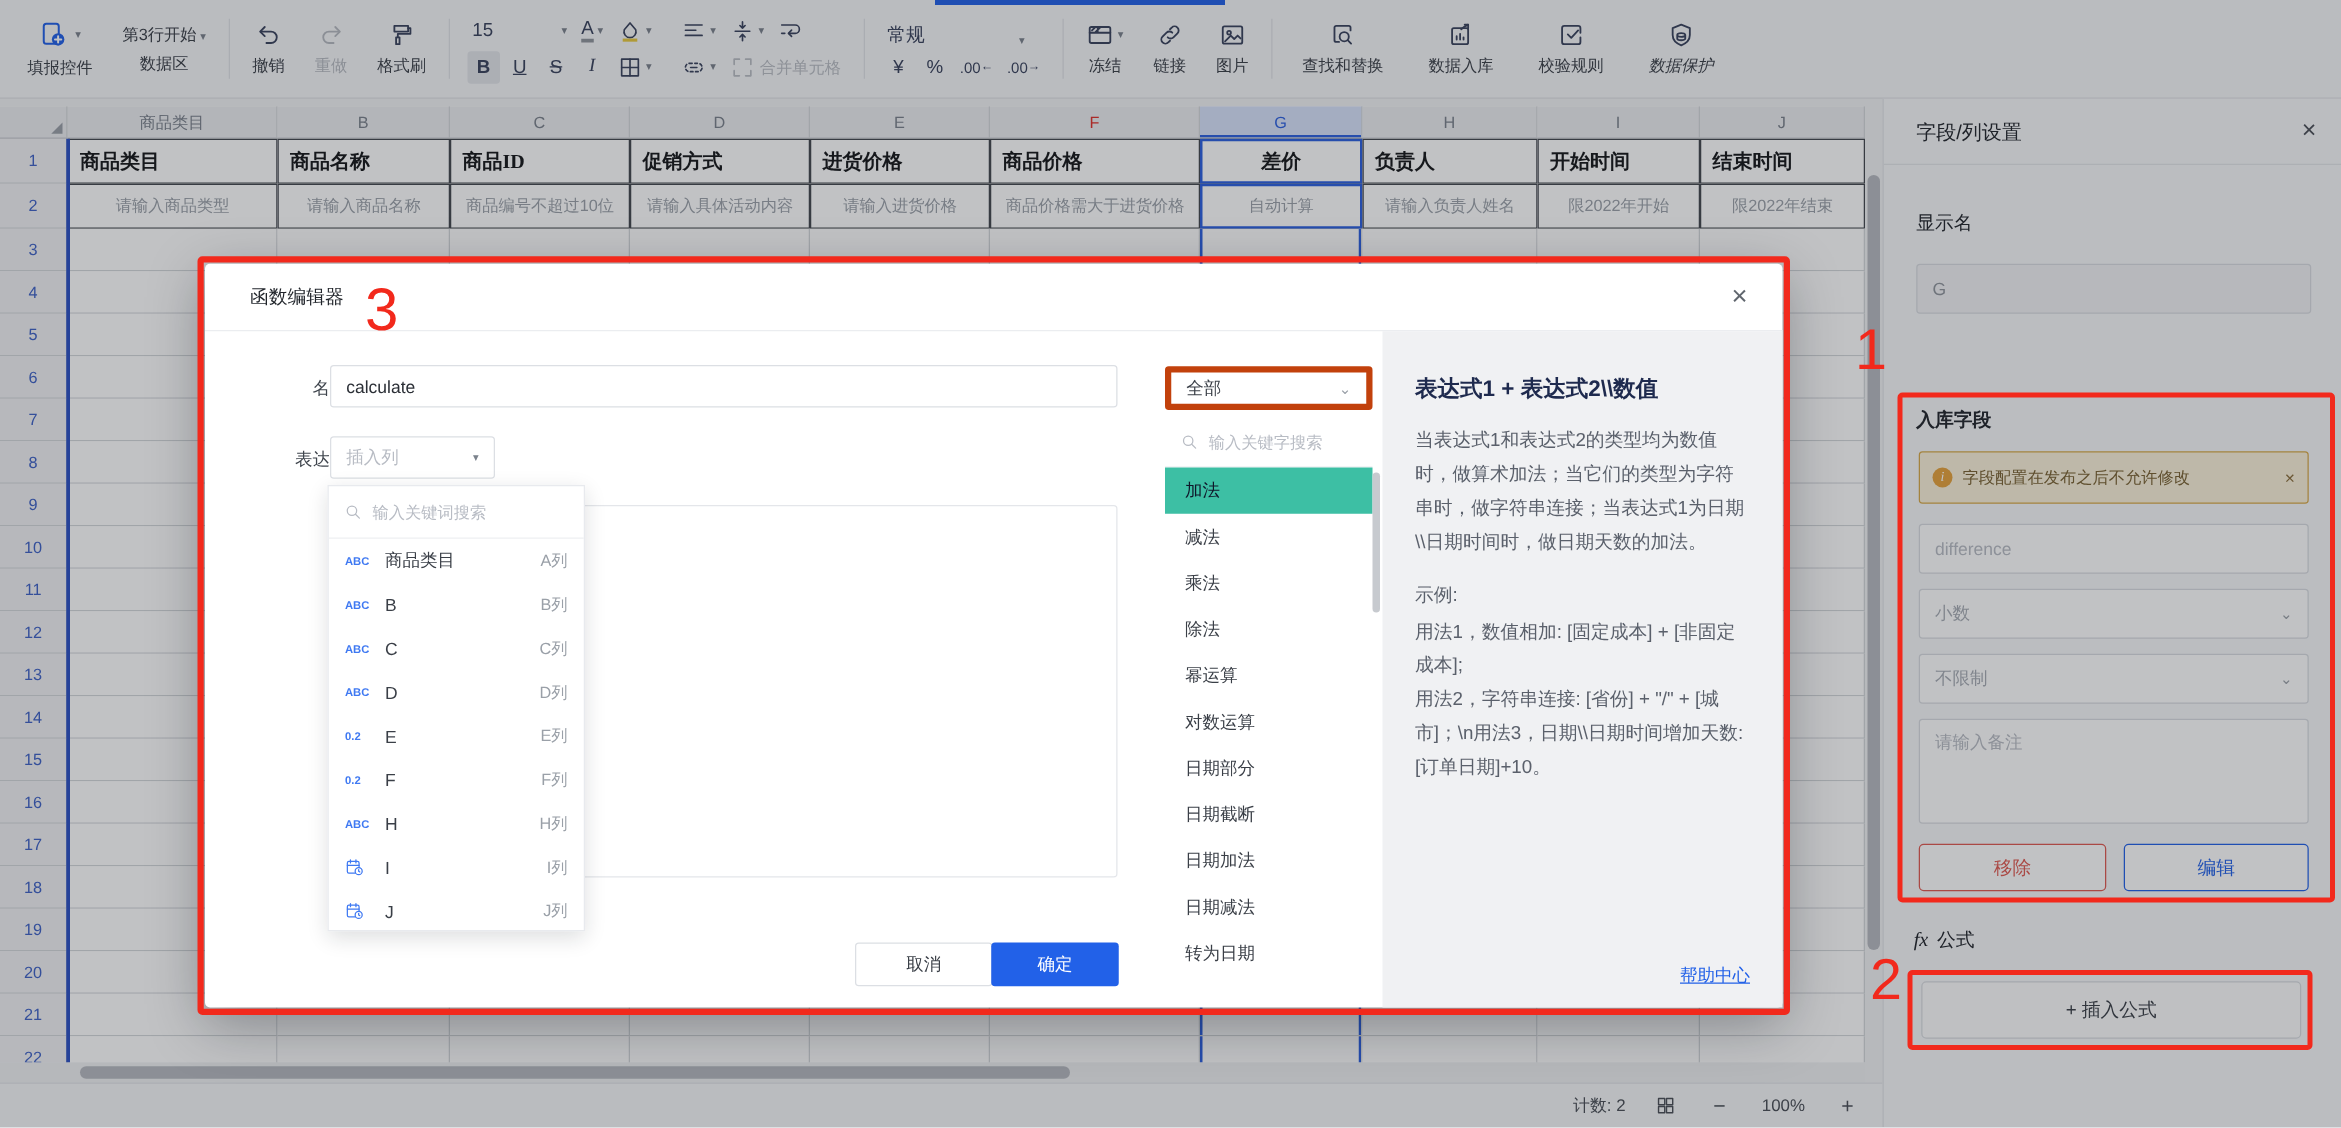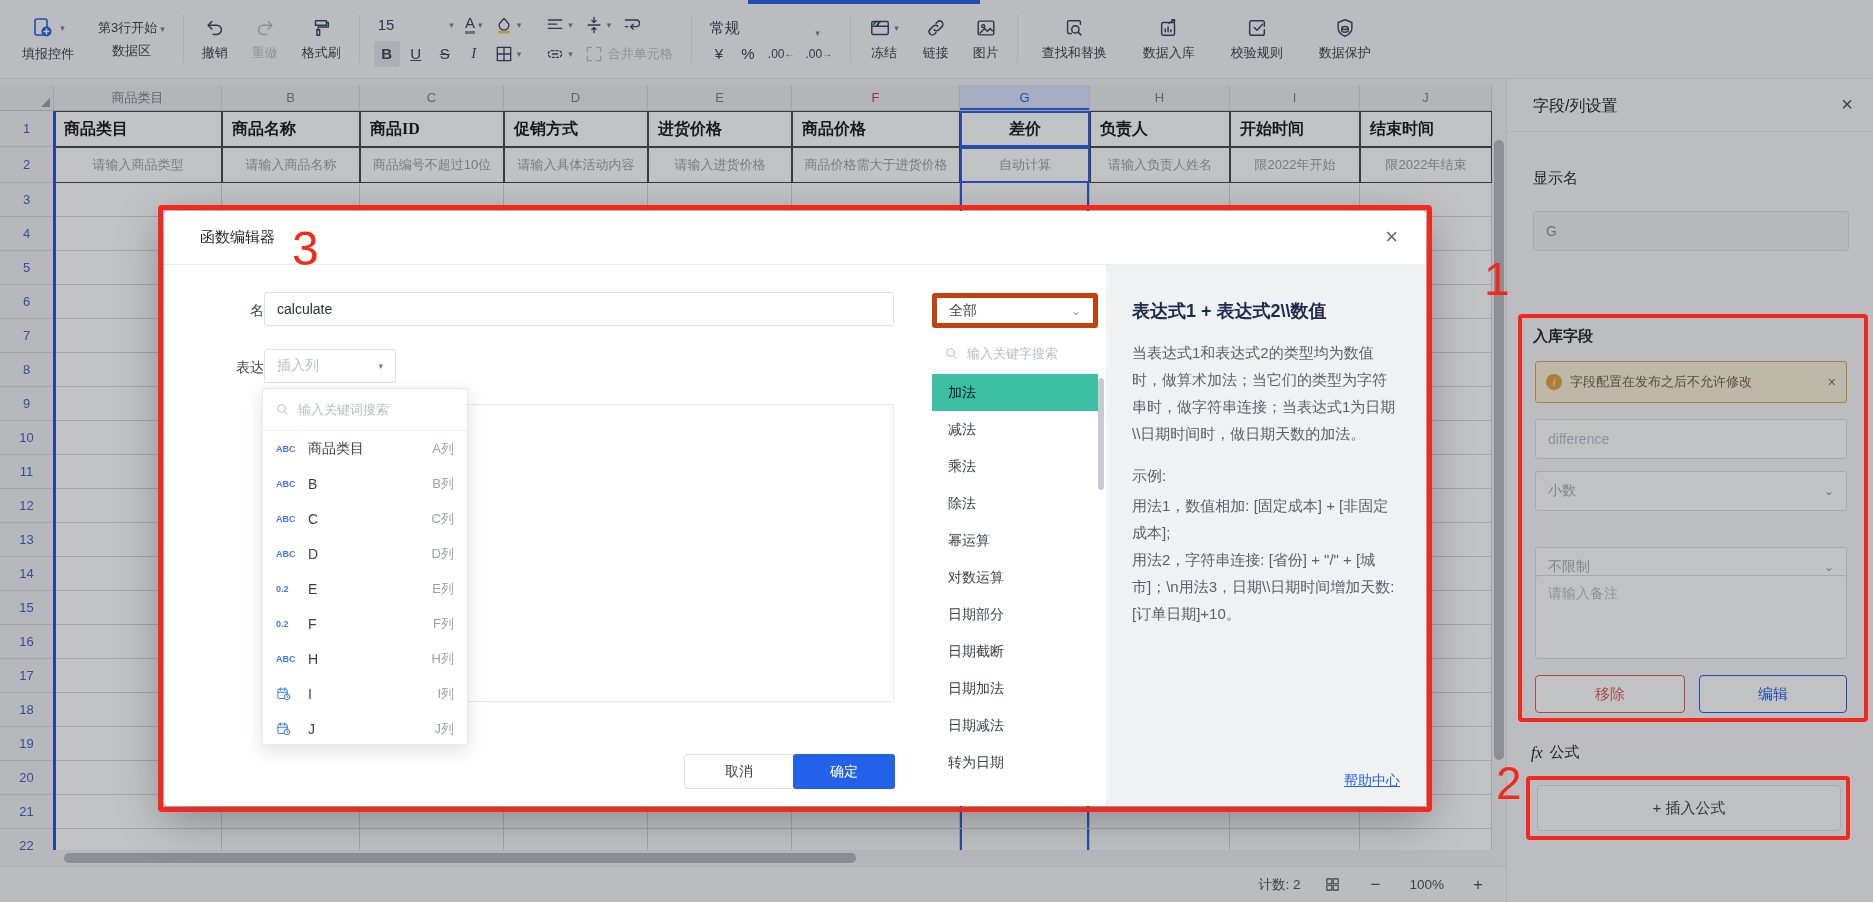--- a/index.html
+++ b/index.html
@@ -321,21 +321,21 @@
         </svg>
       <span class="lab">数据入库</span>
     </div>
     <div class="tb-stack" style="padding:2px 16px;">
       <svg class="ic" width="22" height="22" viewBox="0 0 24 24">
           <path d="M20 10V6a2 2 0 0 0-2-2H6a2 2 0 0 0-2 2v12a2 2 0 0 0 2 2h12a2 2 0 0 0 2-2v-4"></path>
           <path d="M9 11.5l3 3 6-6.5"></path>
         </svg>
       <span class="lab">校验规则</span>
     </div>
-    <div class="tb-stack" style="padding:2px 16px;">
+    <div class="tb-stack" style="padding:2px 16px;font-style:italic;">
       <svg class="ic" width="22" height="22" viewBox="0 0 24 24">
           <path d="M12 3l7.5 3v6c0 4.2-3.2 7.3-7.5 9-4.3-1.7-7.5-4.8-7.5-9V6z"></path>
           <path d="M8.5 12a3.5 1.6 0 0 0 7 0a3.5 1.6 0 0 0-7 0v3a3.5 1.6 0 0 0 7 0v-3"></path>
         </svg>
       <span class="lab">数据保护</span>
     </div>
   </div>
 
   <div class="sheet">
     <div class="srow">
@@ -680,21 +680,21 @@
       <span class="wx">×</span>
     </div>
 
     <div class="sb-field" style="top:340px;">
         <span class="ph">difference</span>
       </div>
     <div class="sb-field" style="top:392px;">
         <span>小数</span>
         <span class="chev">⌄</span>
       </div>
-    <div class="sb-field" style="top:468px;">
+    <div class="sb-field" style="top:444px;">
         <span>不限制</span>
         <span class="chev">⌄</span>
       </div>
     <div class="sb-area" style="top:496px;"><span class="ph">请输入备注</span></div>
 
     <div class="sb-btn btn-rm">移除</div>
     <div class="sb-btn btn-ed">编辑</div>
 
     <div class="fxrow">
       <span class="fxit">fx</span>

